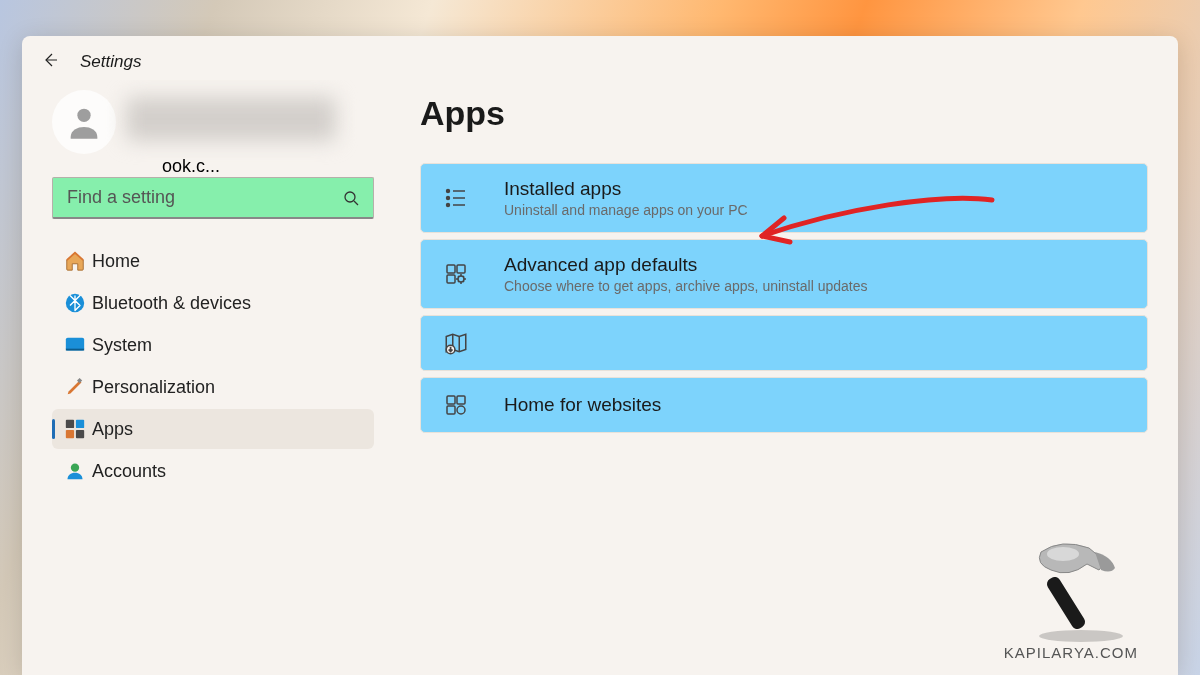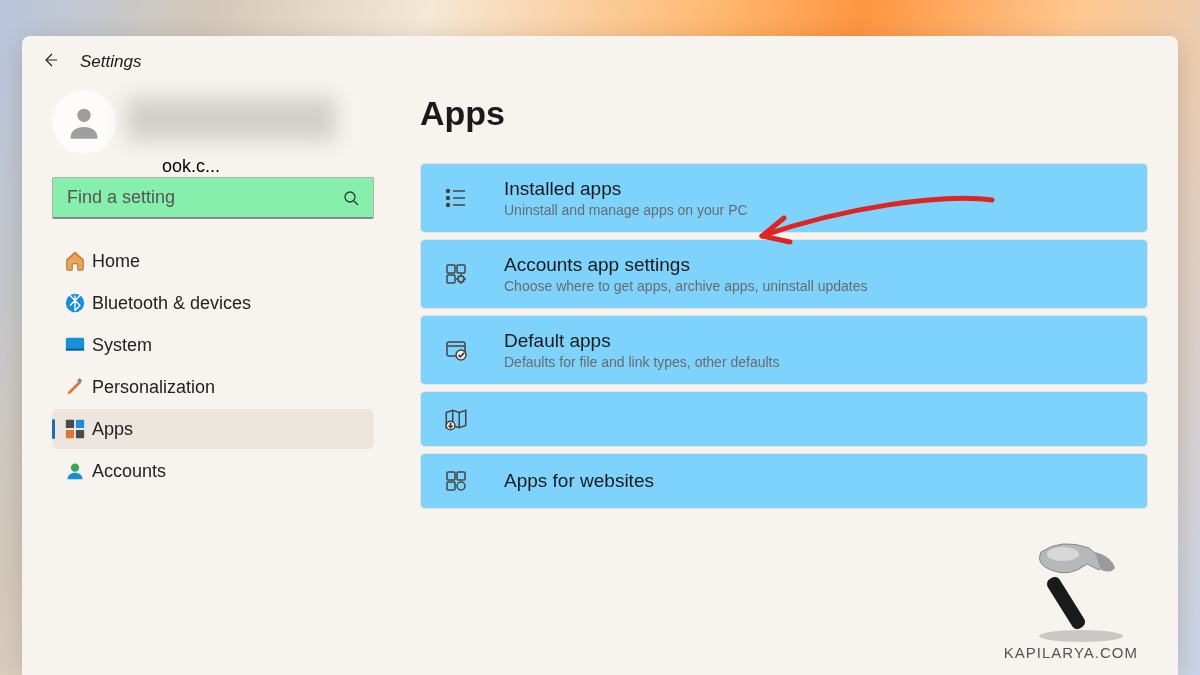--- a/index.html
+++ b/index.html
@@ -354,39 +354,25 @@
           <span class="option-icon">
             <svg width="24" height="24" viewBox="0 0 24 24" fill="none" stroke="currentColor" stroke-width="1.5">
                 <rect x="3" y="3" width="8" height="8" rx="1"></rect>
                 <rect x="13" y="3" width="8" height="8" rx="1"></rect>
                 <rect x="3" y="13" width="8" height="8" rx="1"></rect>
                 <circle cx="17" cy="17" r="3"></circle>
                 <path d="M17 12v2M17 20v2M12 17h2M20 17h2M14 14l1 1M19 19l1 1M20 14l-1 1M14 20l1-1"></path>
               </svg>
           </span>
           <div class="option-text">
-            <div class="option-title">Accounts app settings</div>
+            <div class="option-title">Advanced app defaults</div>
             <div class="option-desc">Choose where to get apps, archive apps, uninstall updates</div>
           </div>
         </div>
 
-        <div class="option">
-          <span class="option-icon">
-            <svg width="24" height="24" viewBox="0 0 24 24" fill="none" stroke="currentColor" stroke-width="1.5">
-                <rect x="3" y="4" width="18" height="14" rx="2"></rect>
-                <path d="M3 8h18"></path>
-                <circle cx="17" cy="17" r="5" fill="#f7f3ef"></circle>
-                <path d="M14.5 17l1.8 1.8L20 15" stroke-width="1.8"></path>
-              </svg>
-          </span>
-          <div class="option-text">
-            <div class="option-title">Default apps</div>
-            <div class="option-desc">Defaults for file and link types, other defaults</div>
-          </div>
-        </div>
 
         <div class="option">
           <span class="option-icon">
             <svg width="26" height="26" viewBox="0 0 24 24" fill="none" stroke="currentColor" stroke-width="1.4">
                 <path d="M3 6l6-2 6 2 6-2v14l-6 2-6-2-6 2z"></path>
                 <path d="M9 4v14M15 6v14"></path>
                 <circle cx="7" cy="18" r="4" fill="#f7f3ef"></circle>
                 <path d="M7 15.5v4M5.2 18l1.8 1.8L8.8 18" stroke-width="1.6"></path>
               </svg>
           </span>
@@ -395,21 +381,21 @@
         <div class="option">
           <span class="option-icon">
             <svg width="24" height="24" viewBox="0 0 24 24" fill="none" stroke="currentColor" stroke-width="1.5">
                 <rect x="3" y="3" width="8" height="8" rx="1"></rect>
                 <rect x="13" y="3" width="8" height="8" rx="1"></rect>
                 <rect x="3" y="13" width="8" height="8" rx="1"></rect>
                 <circle cx="17" cy="17" r="4"></circle>
               </svg>
           </span>
           <div class="option-text">
-            <div class="option-title">Apps for websites</div>
+            <div class="option-title">Home for websites</div>
           </div>
         </div>
       </div>
     </div>
   </div>
 
   <svg class="arrow-annotation" viewBox="0 0 260 70">
     <path d="M250 12 C 200 5, 100 20, 20 48" stroke="#e02424" stroke-width="5" fill="none" stroke-linecap="round"></path>
     <path d="M20 48 L42 30 M20 48 L48 54" stroke="#e02424" stroke-width="5" fill="none" stroke-linecap="round"></path>
   </svg>

